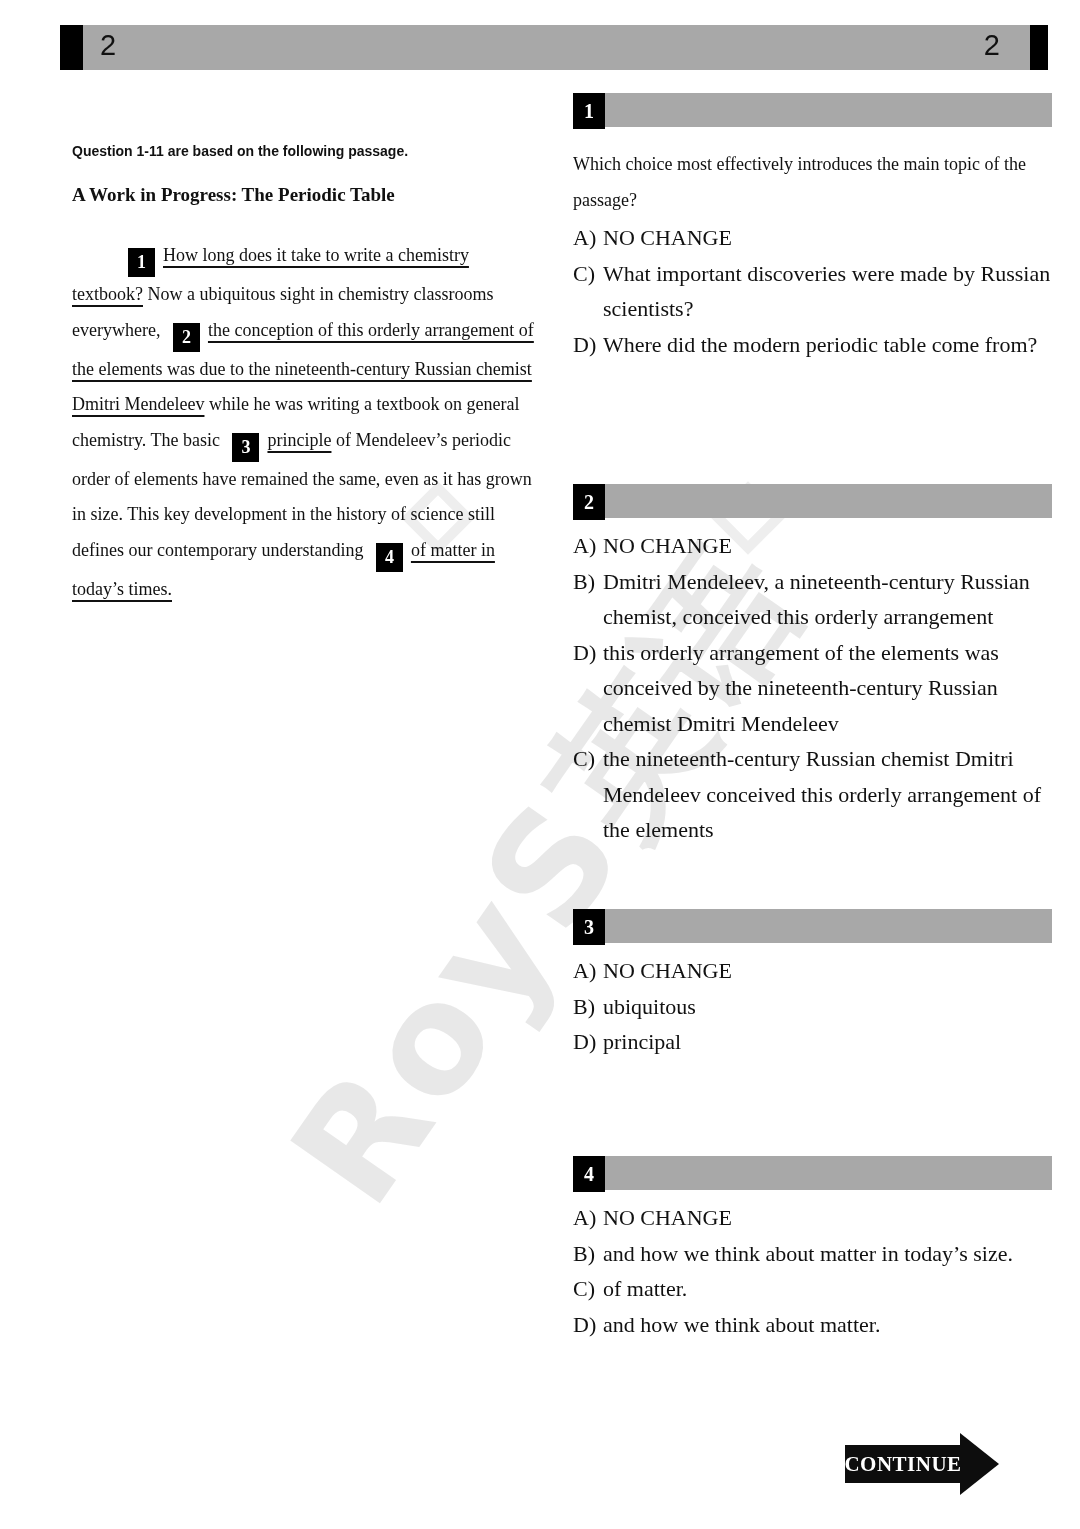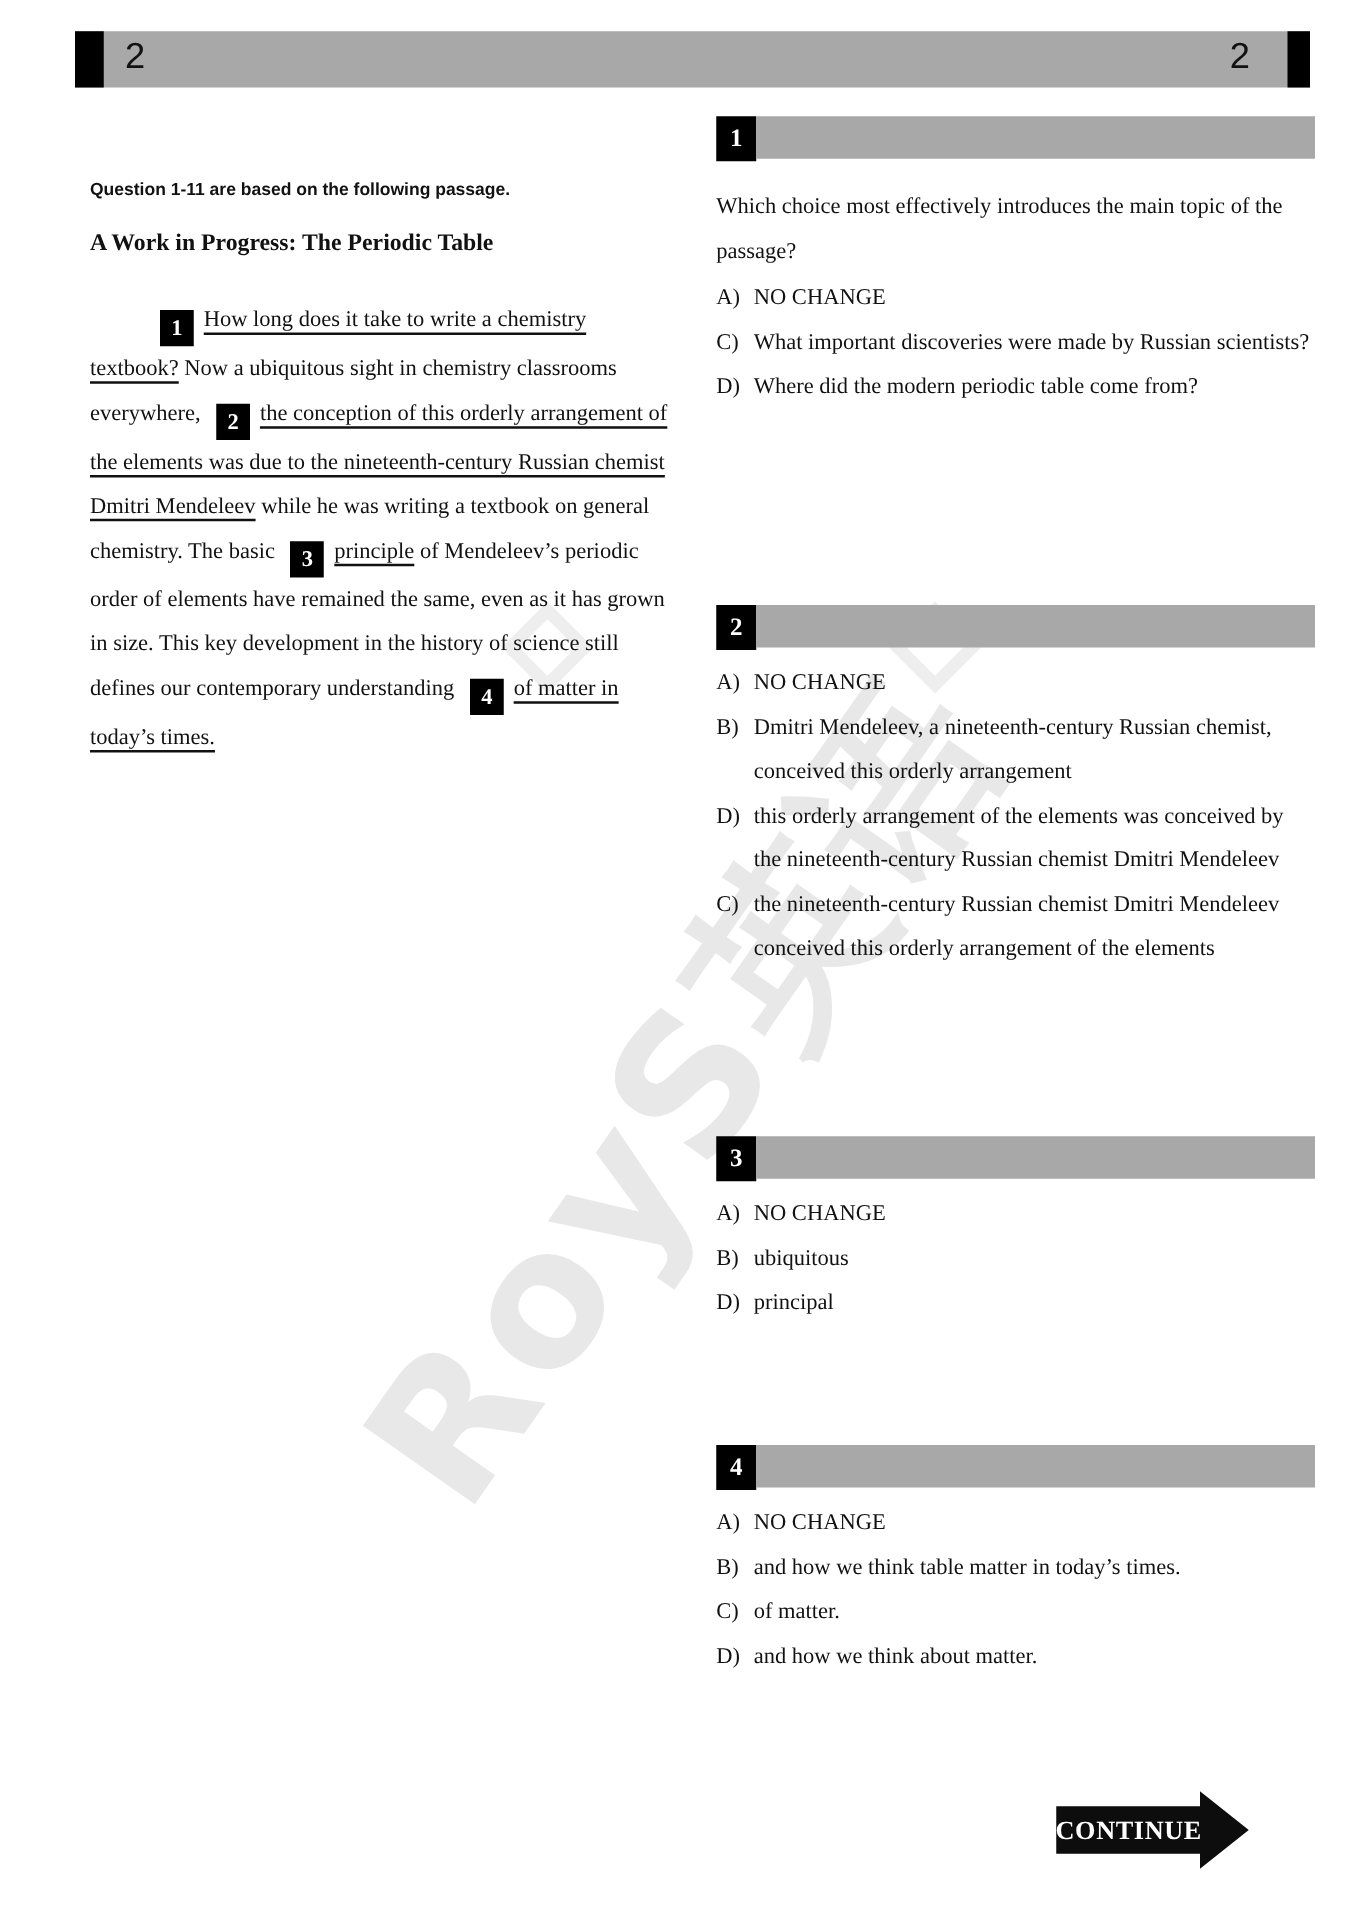--- a/index.html
+++ b/index.html
@@ -68,21 +68,21 @@
   .q-header { display:flex; align-items:flex-start; }
   .q-num {
     width:32px; height:36px; background:#000; color:#fff; flex:0 0 32px;
     font-weight:bold; font-size:20px; display:flex; align-items:center; justify-content:center;
   }
   .q-bar { flex:1; height:34px; background:#a8a8a8; }
   .q-stem { font-size:18px; line-height:35.5px; margin-top:18px; }
   .choices { margin-top:8px; }
   .q1 .choices { margin-top:2px; }
   .choice {
-    font-size:18px; line-height:35.5px; padding-left:30px; text-indent:-30px;
+    font-size:22px; line-height:35.5px; padding-left:30px; text-indent:-30px;
     cursor:default;
   }
   .c-letter { display:inline-block; width:30px; text-indent:0; }
 
   
   .continue { position:absolute; left:845px; top:1433px; display:flex; align-items:center; z-index:1; }
   .continue-label {
     width:116px; height:38px; background:#0d0d0d; color:#fff;
     font-weight:bold; font-size:21px; letter-spacing:0.5px;
     display:flex; align-items:center; justify-content:center;
@@ -153,21 +153,21 @@
   </div>
 </section>
 
 <section class="question q4">
   <div class="q-header">
     <div class="q-num">4</div>
     <div class="q-bar"></div>
   </div>
   <div class="choices">
     <div class="choice"><span class="c-letter">A)</span><span>NO CHANGE</span></div>
-    <div class="choice"><span class="c-letter">B)</span><span>and how we think table matter in today’s times.</span></div>
+    <div class="choice"><span class="c-letter">B)</span><span>and how we think about matter in today’s size.</span></div>
     <div class="choice"><span class="c-letter">C)</span><span>of matter.</span></div>
     <div class="choice"><span class="c-letter">D)</span><span>and how we think about matter.</span></div>
   </div>
 </section>
 
 <div class="continue">
   <div class="continue-label">CONTINUE</div>
   <div class="continue-head"></div>
 </div>
 

